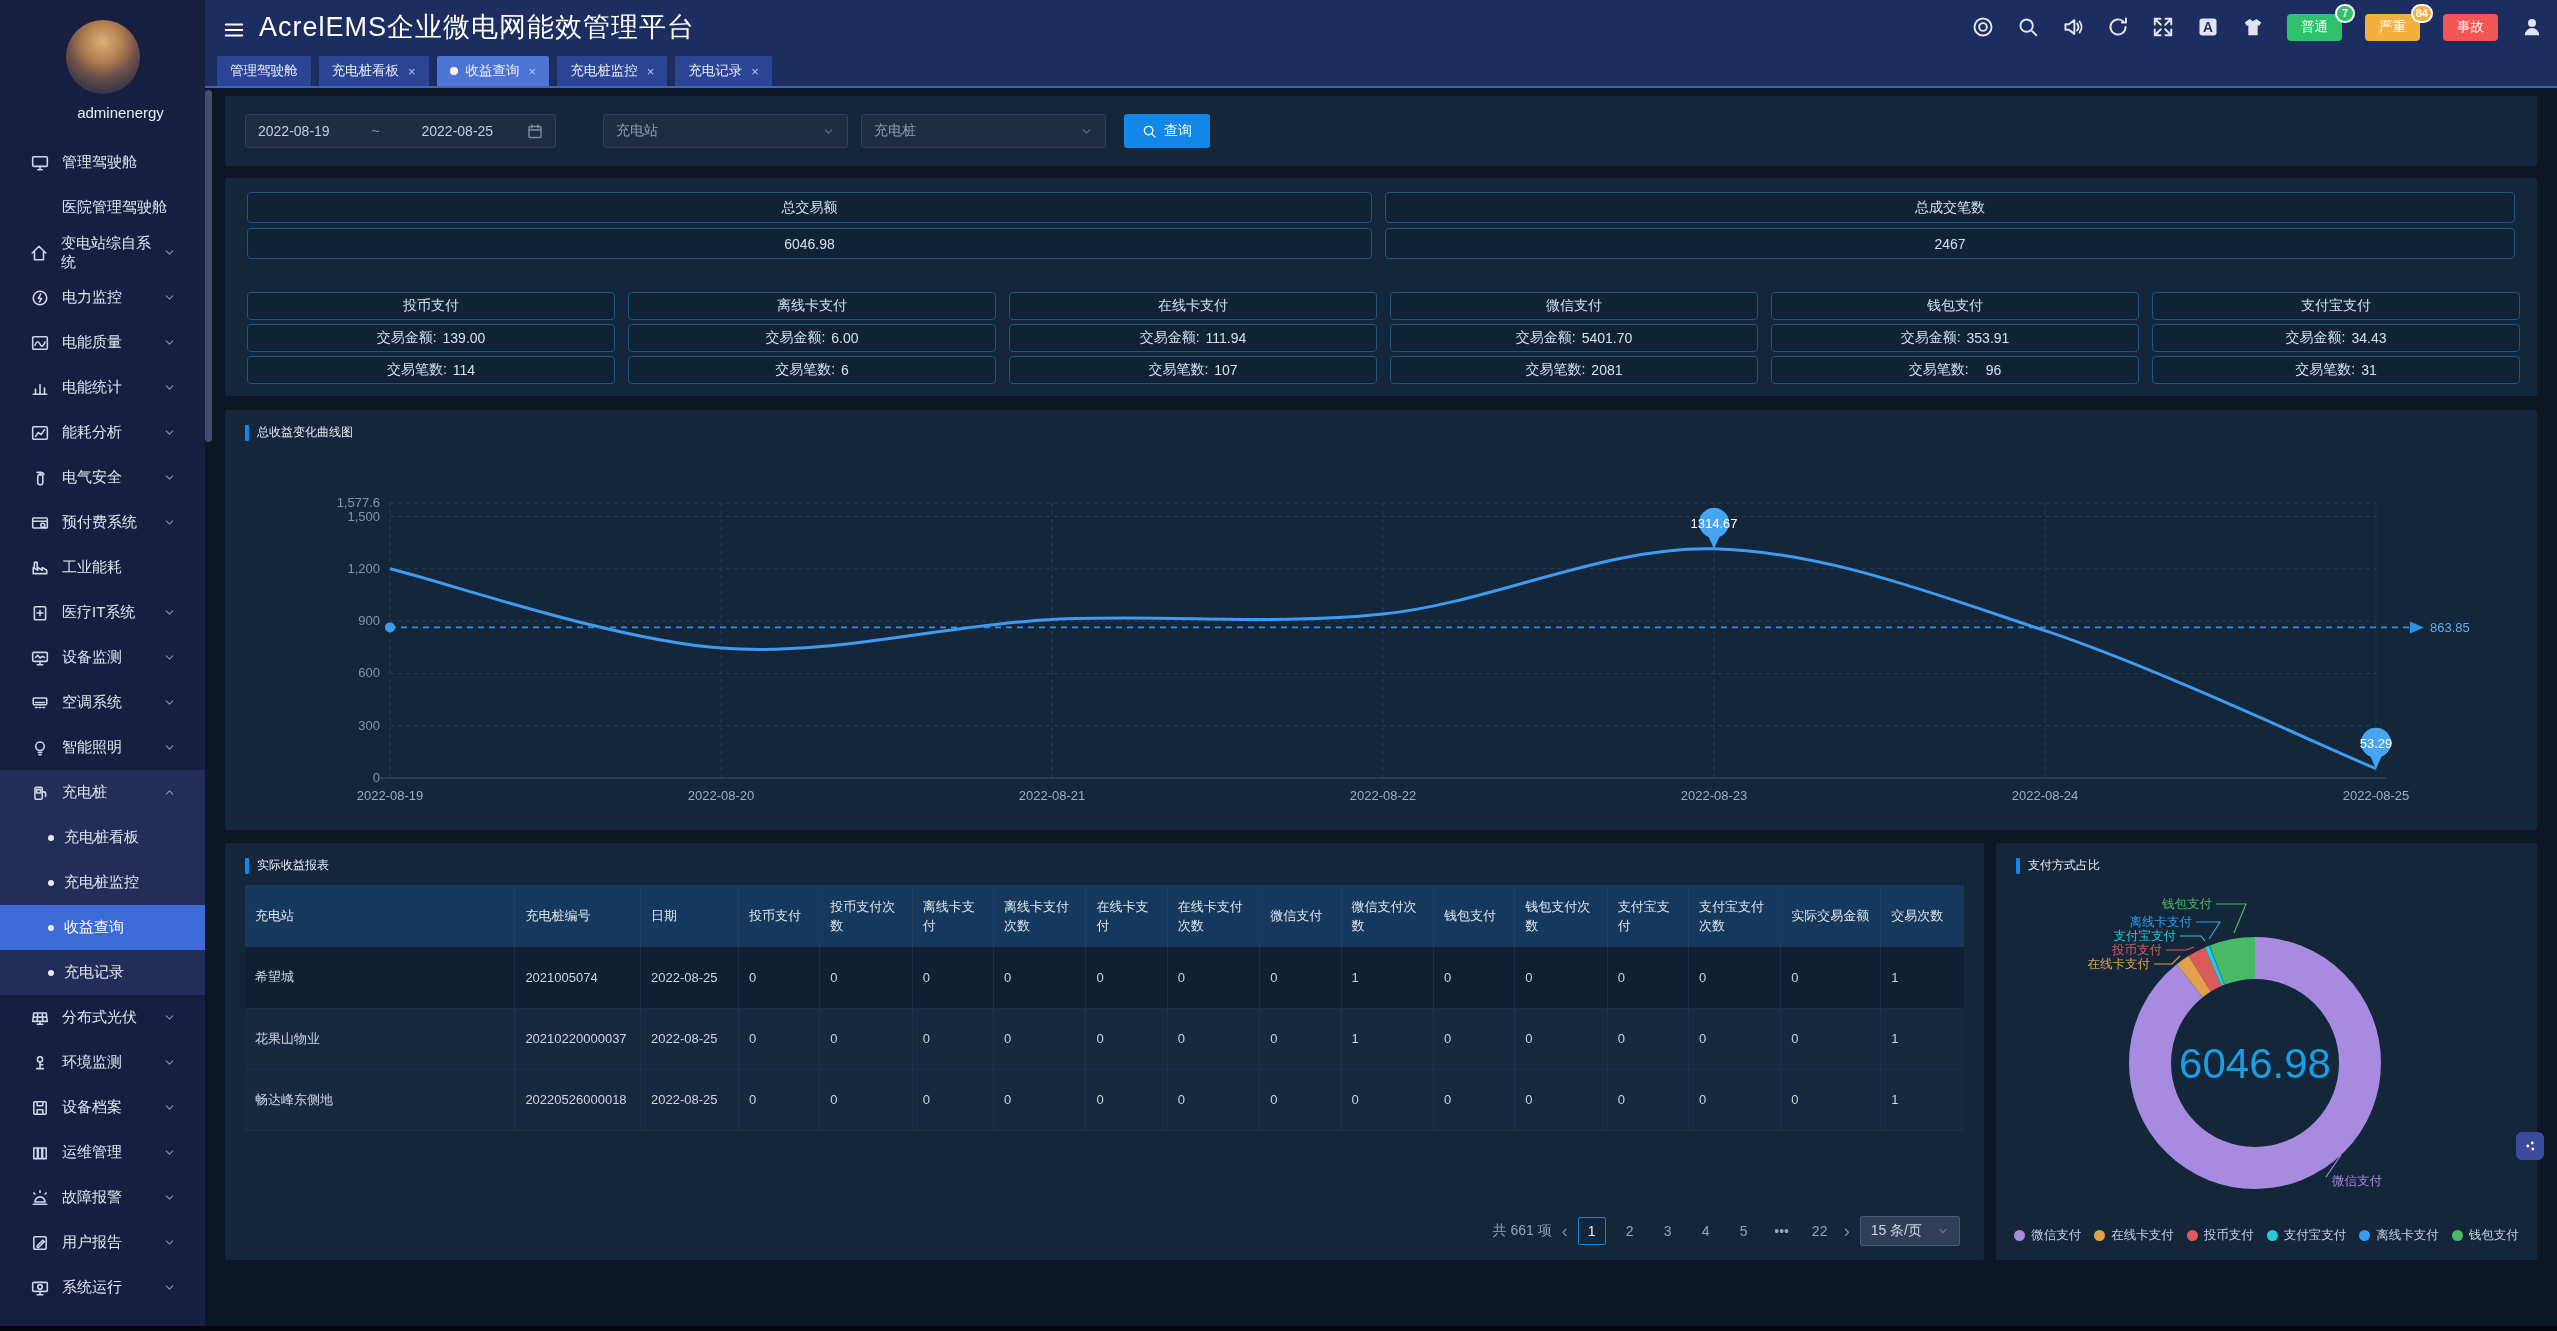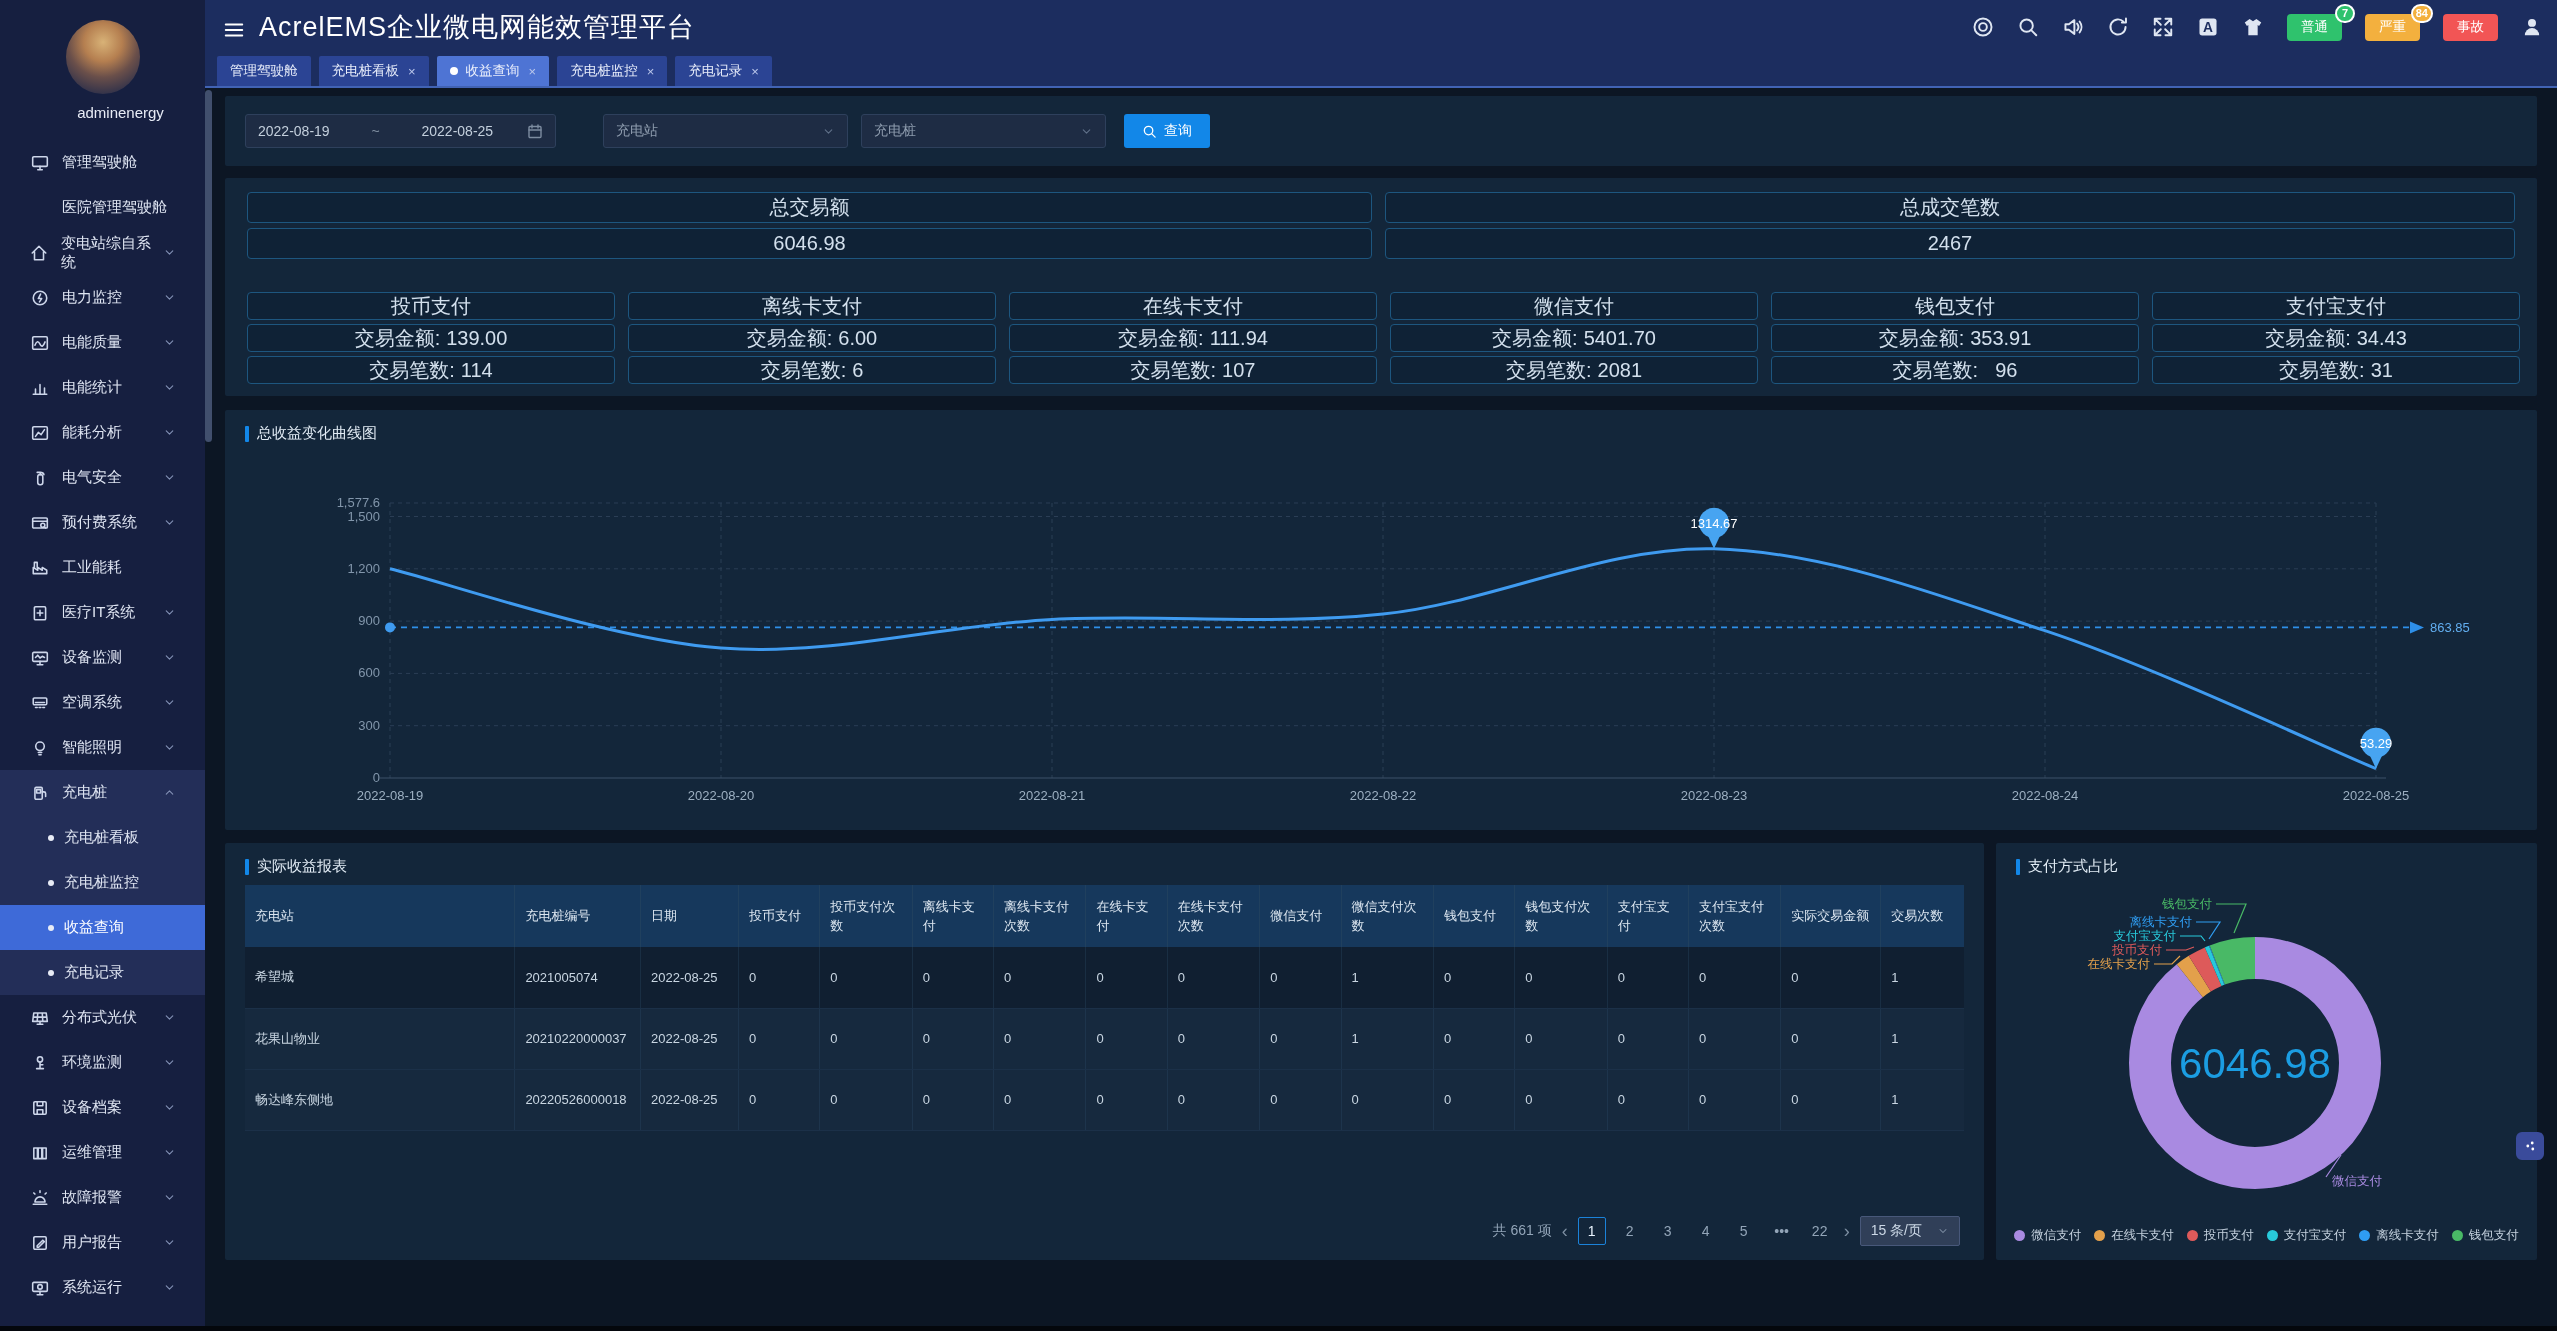--- a/index.html
+++ b/index.html
@@ -45,40 +45,40 @@
   .tab .close{margin-left:9px;color:#bcc8ec;font-size:13px;}
 
   
   .panel{position:absolute;background:#13263a;border-radius:2px;}
   #query-panel{left:225px;top:96px;width:2312px;height:70px;}
   #cards-panel{left:225px;top:178px;width:2312px;height:218px;}
   #chart-panel{left:225px;top:410px;width:2312px;height:420px;}
   #table-panel{left:225px;top:843px;width:1759px;height:417px;}
   #donut-panel{left:1996px;top:843px;width:541px;height:417px;}
 
-  .sec-title{position:absolute;left:20px;top:14px;display:flex;align-items:center;font-size:15px;color:#e2ecf5;}
+  .sec-title{position:absolute;left:20px;top:14px;display:flex;align-items:center;font-size:12px;color:#e2ecf5;}
   .sec-title .bar{width:4px;height:16px;background:#1287e8;margin-right:8px;border-radius:1px;}
 
   
   .field{position:absolute;top:18px;height:34px;background:#1e2c44;border:1px solid #2e405c;border-radius:3px;
          display:flex;align-items:center;font-size:14px;color:#c3cfdc;padding:0 12px;cursor:pointer;}
   #date-range{left:20px;width:311px;justify-content:space-between;}
   #date-range .tilde{color:#8291a3;margin:0 8px;}
   #date-range .ic{color:#7d8ca0;width:16px;}
   .select{color:#8e9cae;justify-content:space-between;}
   #select-station{left:378px;width:245px;}
   #select-pile{left:636px;width:245px;}
   .select .chev{color:#5f7088;}
   #query-btn{position:absolute;left:899px;top:18px;width:86px;height:34px;background:#1287e8;border-radius:3px;
              display:flex;align-items:center;justify-content:center;gap:7px;color:#fff;font-size:14px;cursor:pointer;}
   #query-btn .ic{width:15px;height:15px;color:#fff;}
 
   
   .box{position:absolute;border:1px solid #1d567f;background:#0f2236;border-radius:4px;
-       display:flex;align-items:center;justify-content:center;font-size:20px;color:#d3e0ed;}
+       display:flex;align-items:center;justify-content:center;font-size:14px;color:#d3e0ed;}
   .pay-card .box{position:static;width:100%;}
   .pay-card{position:absolute;top:114px;width:368px;display:flex;flex-direction:column;gap:4px;}
   .pay-card .box{height:28px;flex:none;}
 
   
   #line-svg text{font-family:"Liberation Sans","DejaVu Sans",sans-serif;}
   .ytick{fill:#8296ab;font-size:13px;}
   .xtick{fill:#9db0c2;font-size:13px;}
 
   

